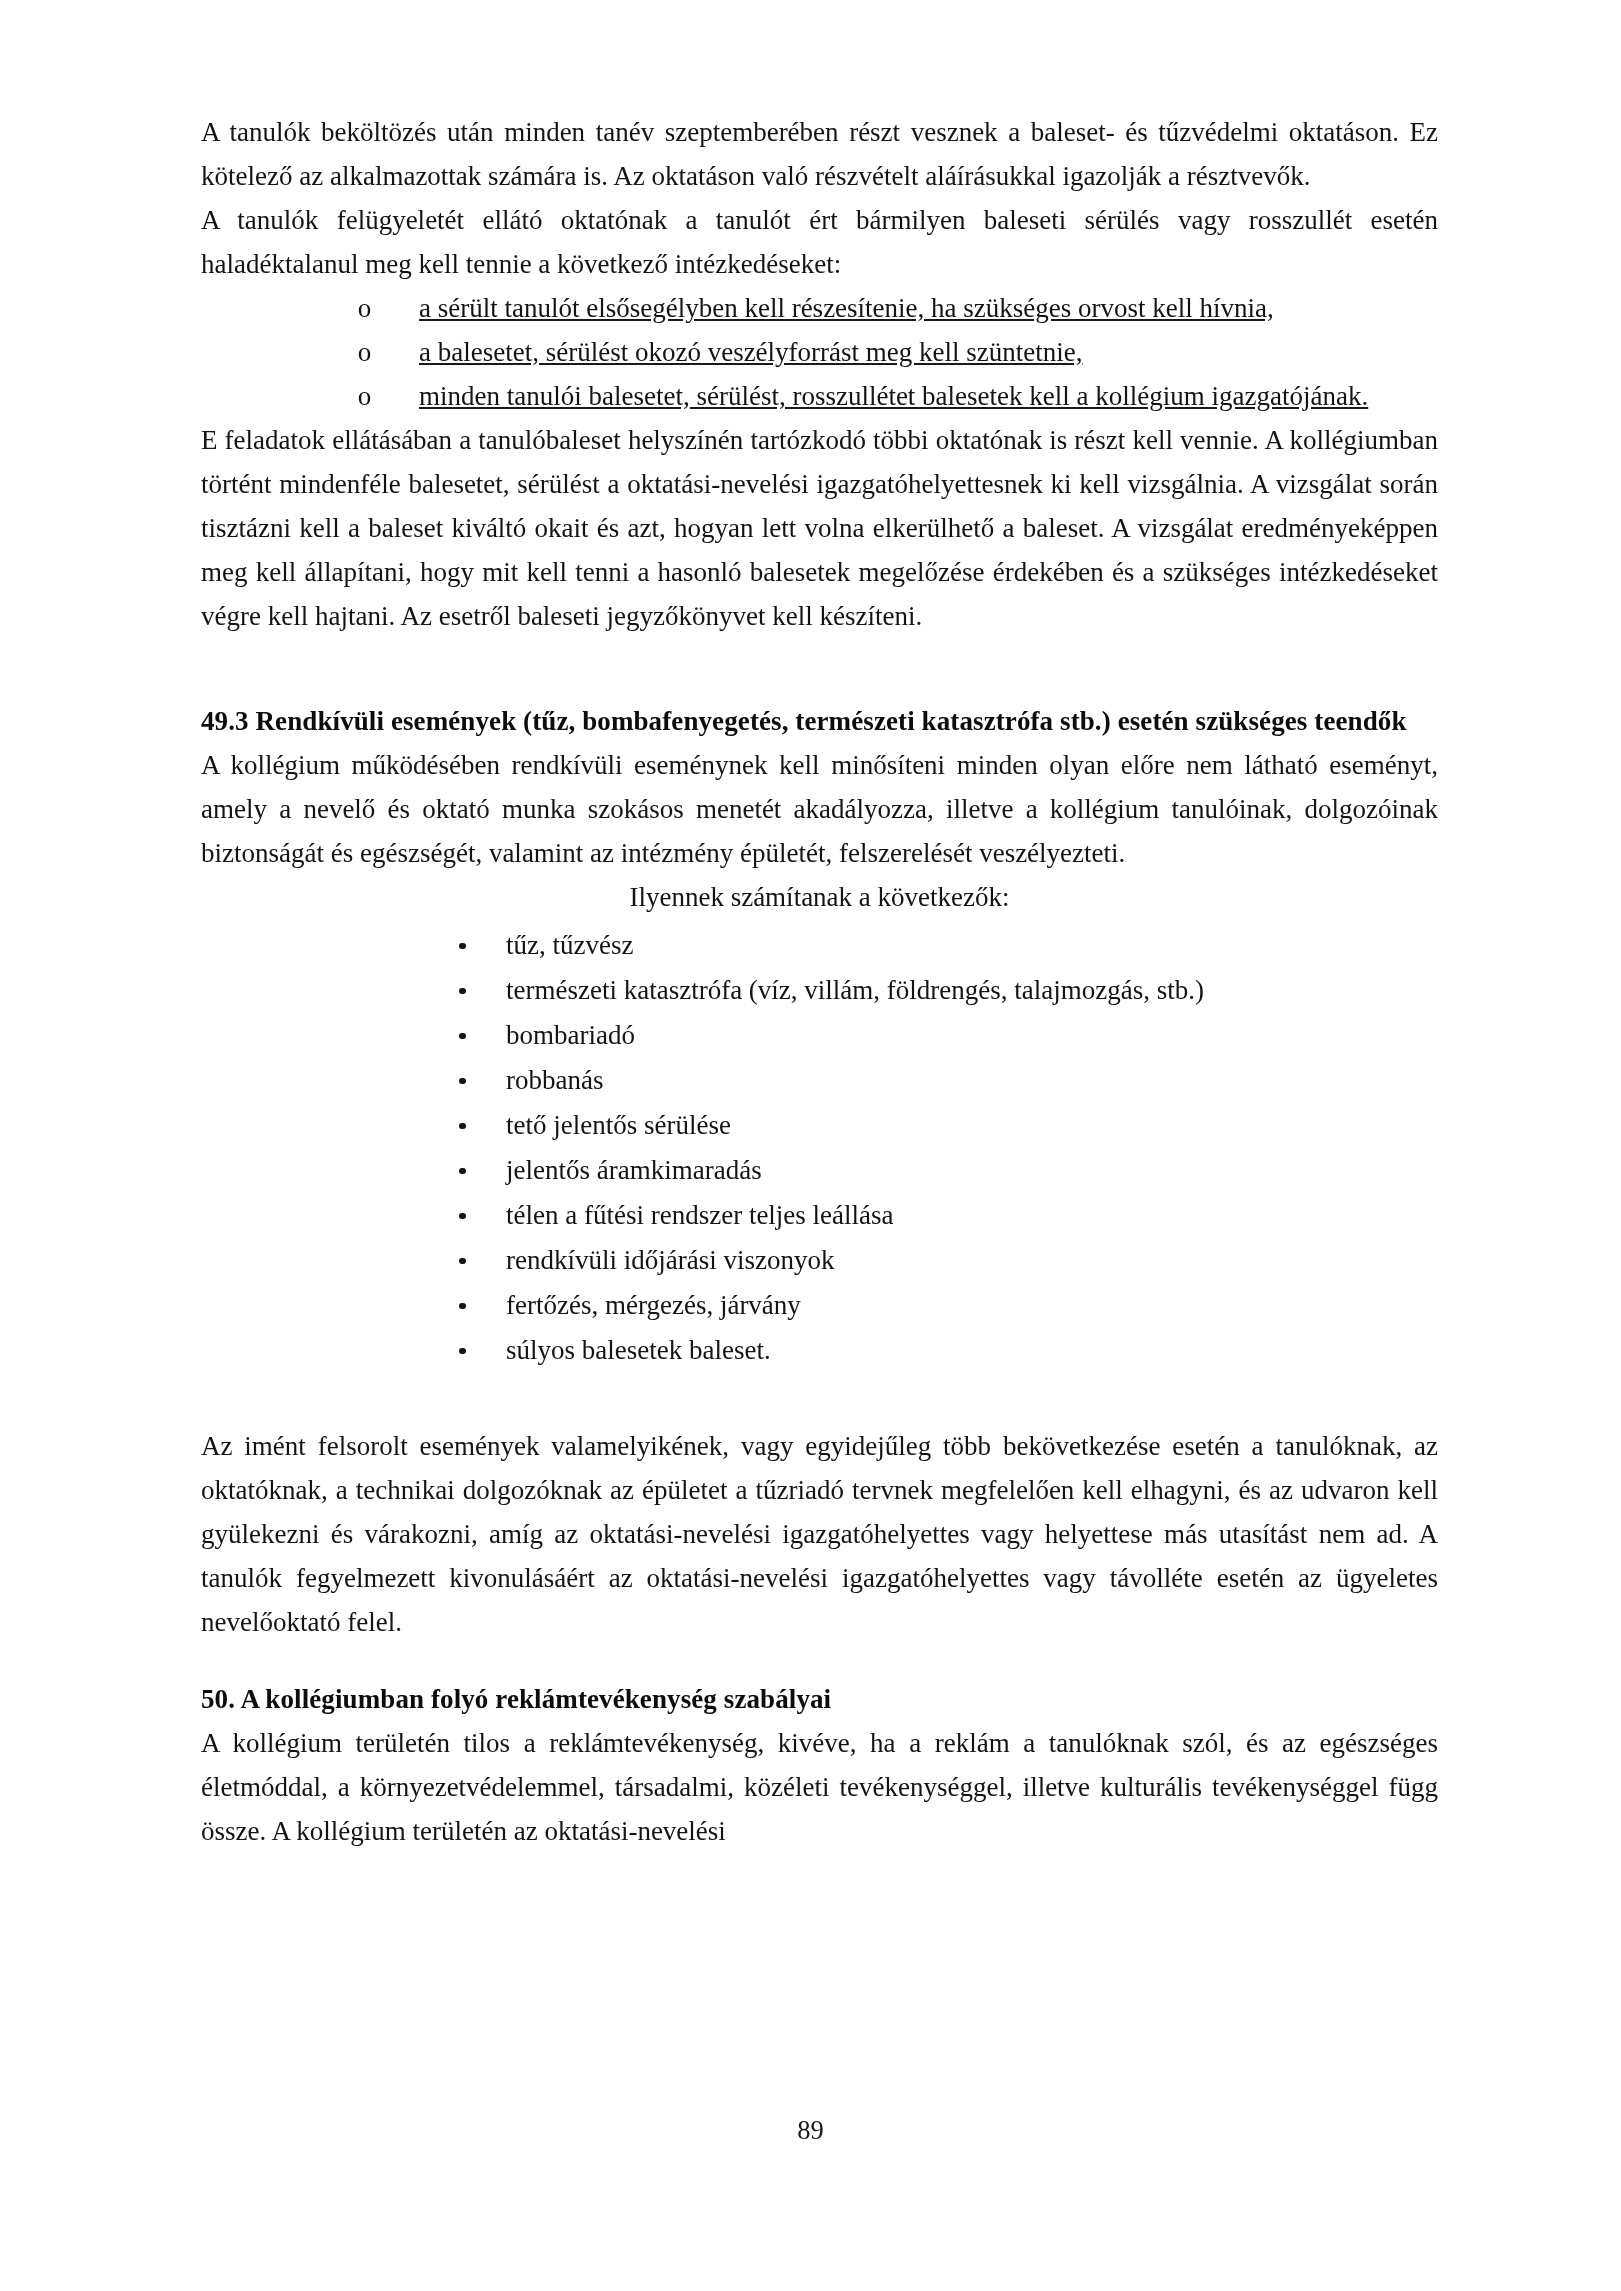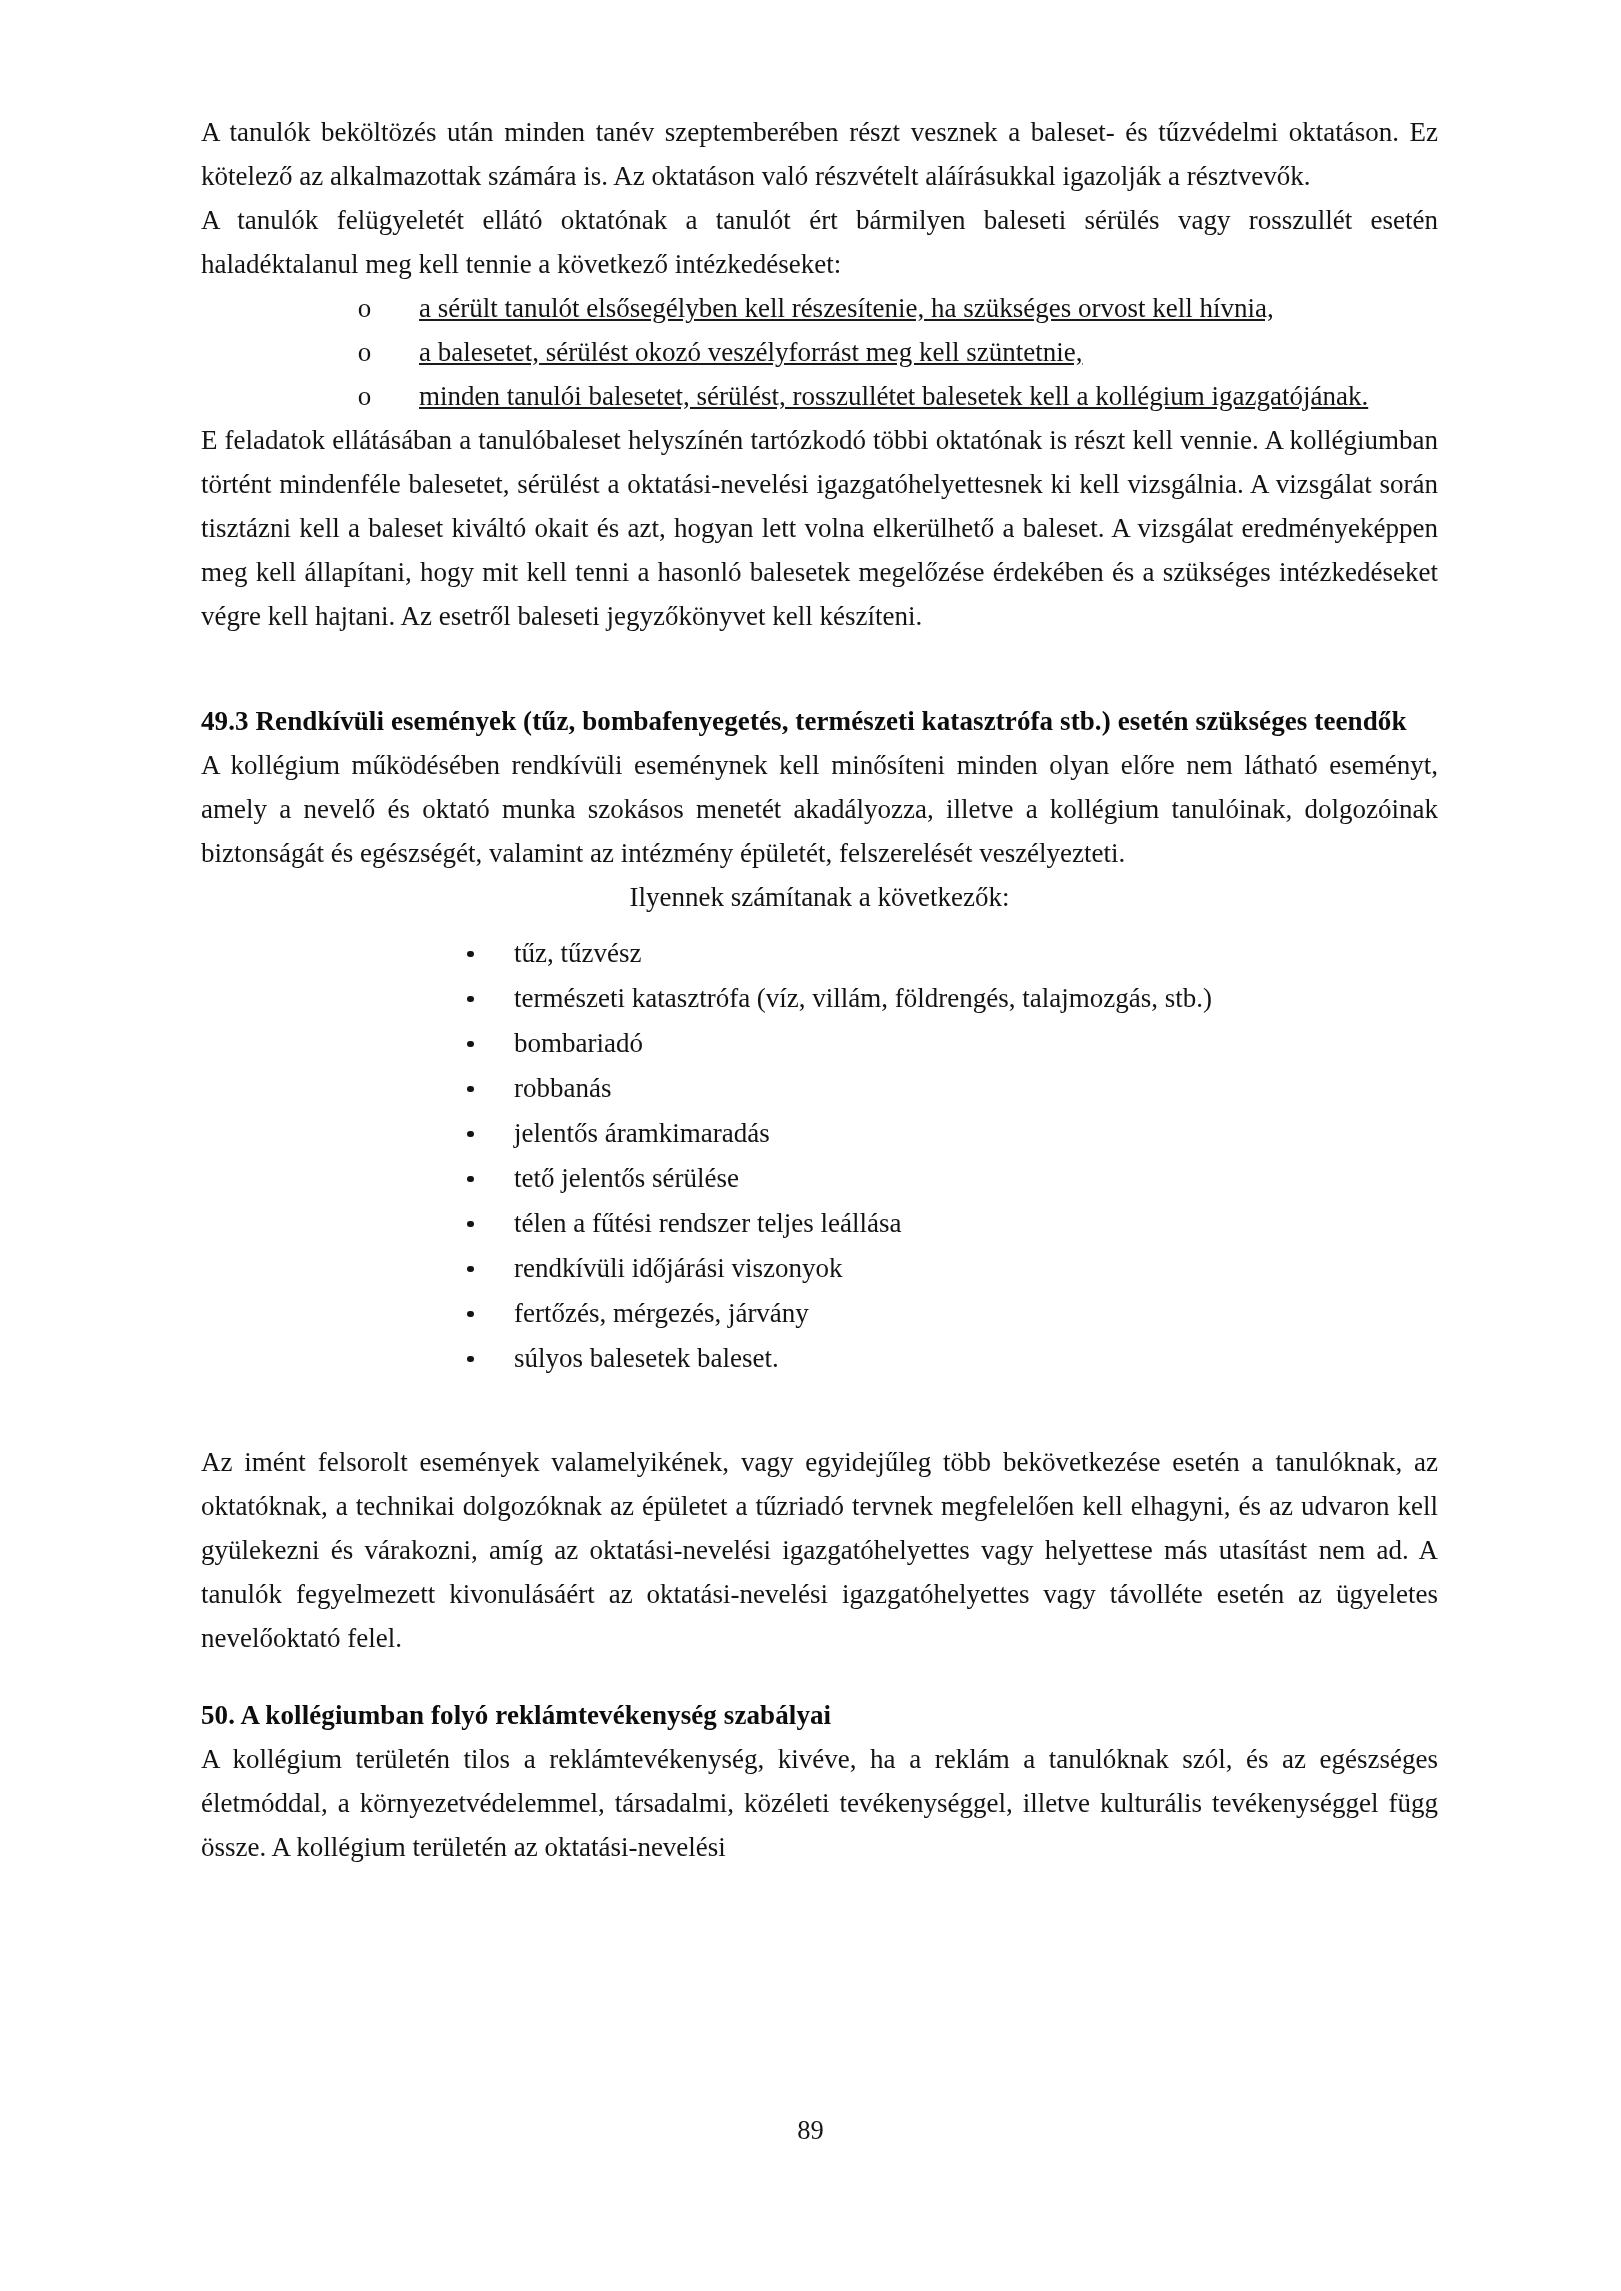--- a/index.html
+++ b/index.html
@@ -55,21 +55,21 @@
     position: absolute;
     left: 9.8px;
     top: 0;
     font-size: 27px;
     line-height: 44px;
     color: #141414;
   }
   
   ul.dot-list {
     list-style: none;
-    margin: 12px;
+    margin: 4px;
     padding: 0;
   }
   ul.dot-list > li {
     position: relative;
     padding-left: 61px;
     margin-left: 240px;
     font-size: 27px;
     line-height: 45px;
     text-align: left;
     color: #141414;
@@ -132,22 +132,22 @@
 
     <p>A kollégium működésében rendkívüli eseménynek kell minősíteni minden olyan előre nem látható eseményt, amely a nevelő és oktató munka szokásos menetét akadályozza, illetve a kollégium tanulóinak, dolgozóinak biztonságát és egészségét, valamint az intézmény épületét, felszerelését veszélyezteti.</p>
 
     <p class="nojust">Ilyennek számítanak a következők:</p>
 
     <ul class="dot-list">
       <li>tűz, tűzvész</li>
       <li>természeti katasztrófa (víz, villám, földrengés, talajmozgás, stb.)</li>
       <li>bombariadó</li>
       <li>robbanás</li>
+      <li>tető jelentős sérülése</li>
       <li>jelentős áramkimaradás</li>
-      <li>tető jelentős sérülése</li>
       <li>télen a fűtési rendszer teljes leállása</li>
       <li>rendkívüli időjárási viszonyok</li>
       <li>fertőzés, mérgezés, járvány</li>
       <li>súlyos balesetek baleset.</li>
     </ul>
 
     <div class="gap-lg"></div>
 
     <p>Az imént felsorolt események valamelyikének, vagy egyidejűleg több bekövetkezése esetén a tanulóknak, az oktatóknak, a technikai dolgozóknak az épületet a tűzriadó tervnek megfelelően kell elhagyni, és az udvaron kell gyülekezni és várakozni, amíg az oktatási-nevelési igazgatóhelyettes vagy helyettese más utasítást nem ad. A tanulók fegyelmezett kivonulásáért az oktatási-nevelési igazgatóhelyettes vagy távolléte esetén az ügyeletes nevelőoktató felel.</p>
 

